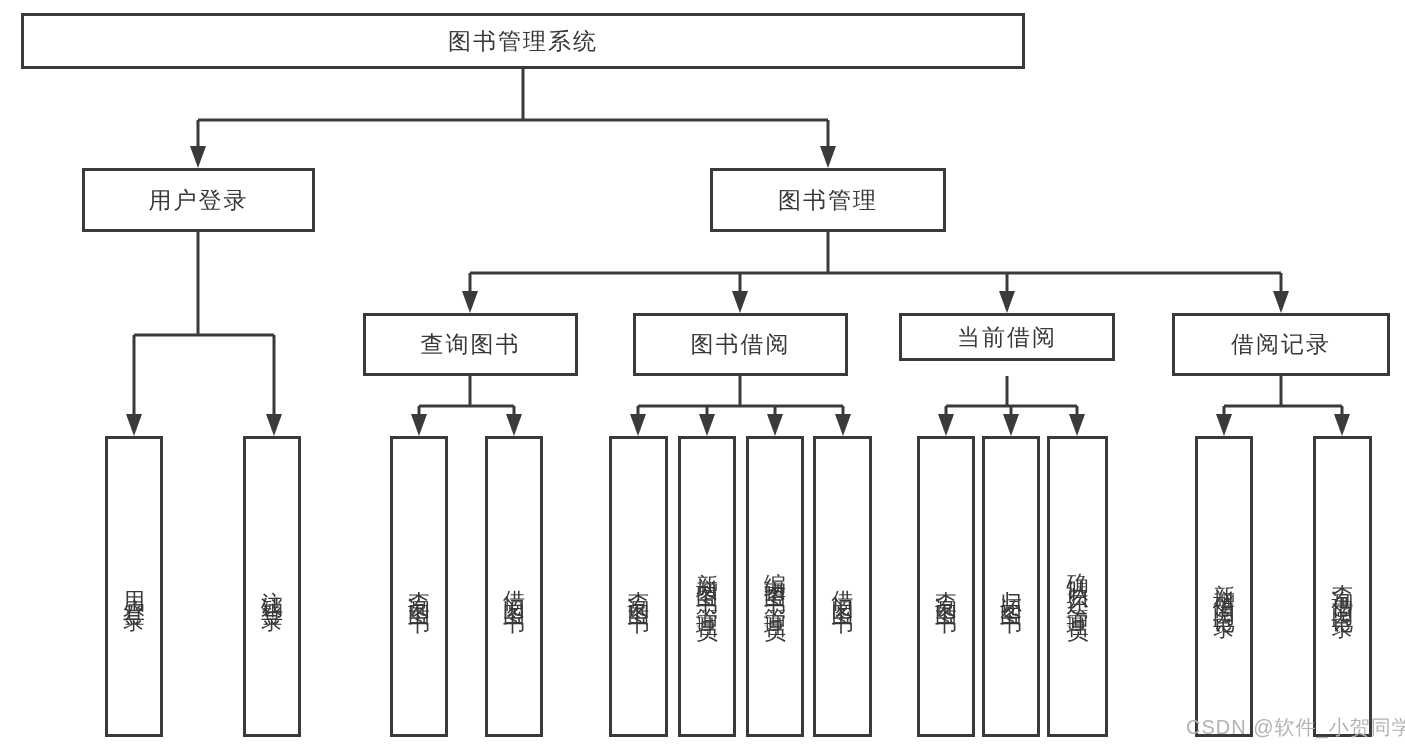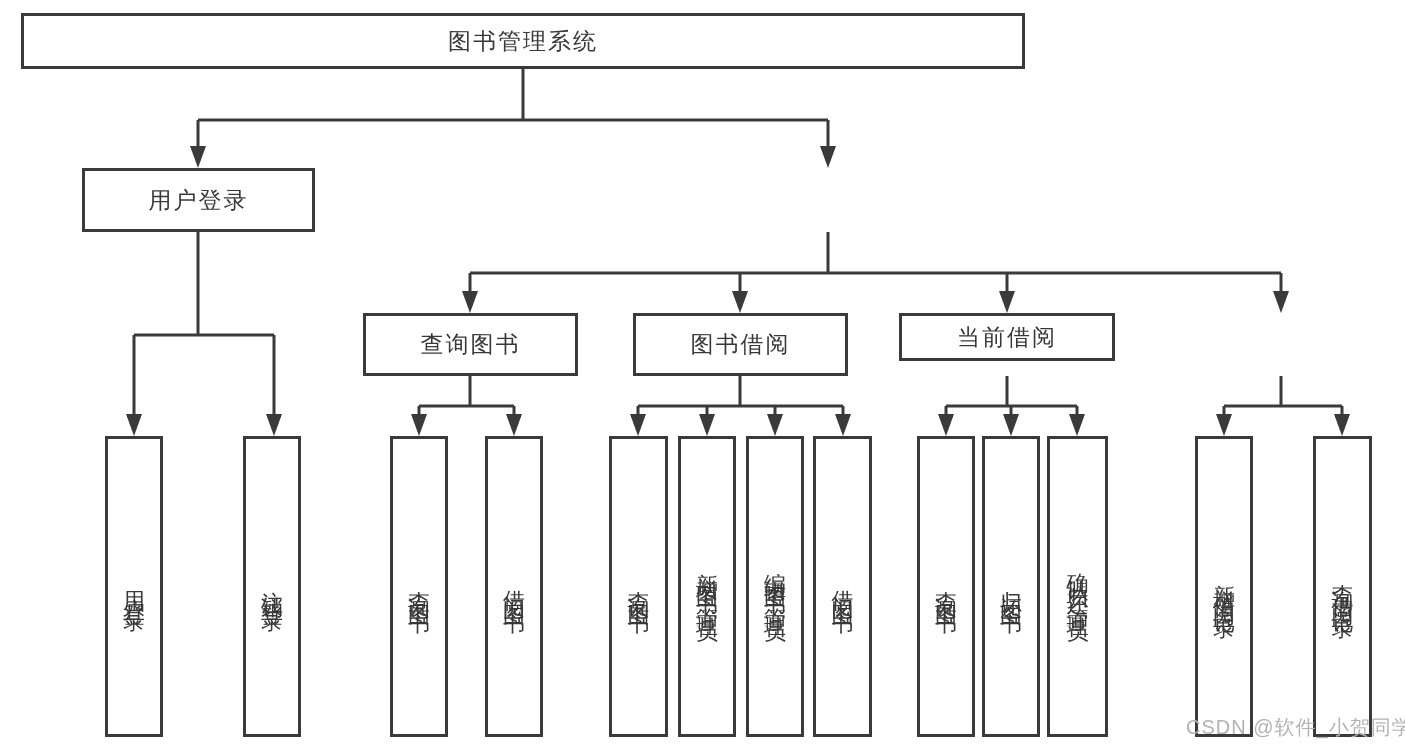--- a/index.html
+++ b/index.html
@@ -87,29 +87,35 @@
     </g>
   </svg>
 
   <div class="node h-node" style="left:21px;top:13px;width:1004px;height:56px;">
     <span>图书管理系统</span>
   </div>
 
   <div class="node h-node" style="left:82px;top:168px;width:233px;height:64px;">
     <span>用户登录</span>
   </div>
+  <div class="node h-node" style="left:710px;top:168px;width:236px;height:64px;">
+    <span>图书管理</span>
+  </div>
 
   <div class="node h-node" style="left:363px;top:313px;width:215px;height:63px;">
     <span>查询图书</span>
   </div>
   <div class="node h-node" style="left:633px;top:313px;width:215px;height:63px;">
     <span>图书借阅</span>
   </div>
   <div class="node h-node" style="left:899px;top:313px;width:216px;height:48px;">
     <span>当前借阅</span>
+  </div>
+  <div class="node h-node" style="left:1172px;top:313px;width:218px;height:63px;">
+    <span>借阅记录</span>
   </div>
 
   <div class="node v-node" style="left:105px;top:436px;width:58px;height:301px;">
     <span class="v-label">用户登录</span>
   </div>
   <div class="node v-node" style="left:243px;top:436px;width:58px;height:301px;">
     <span class="v-label">注销登录</span>
   </div>
 
   <div class="node v-node" style="left:390px;top:436px;width:58px;height:301px;">

